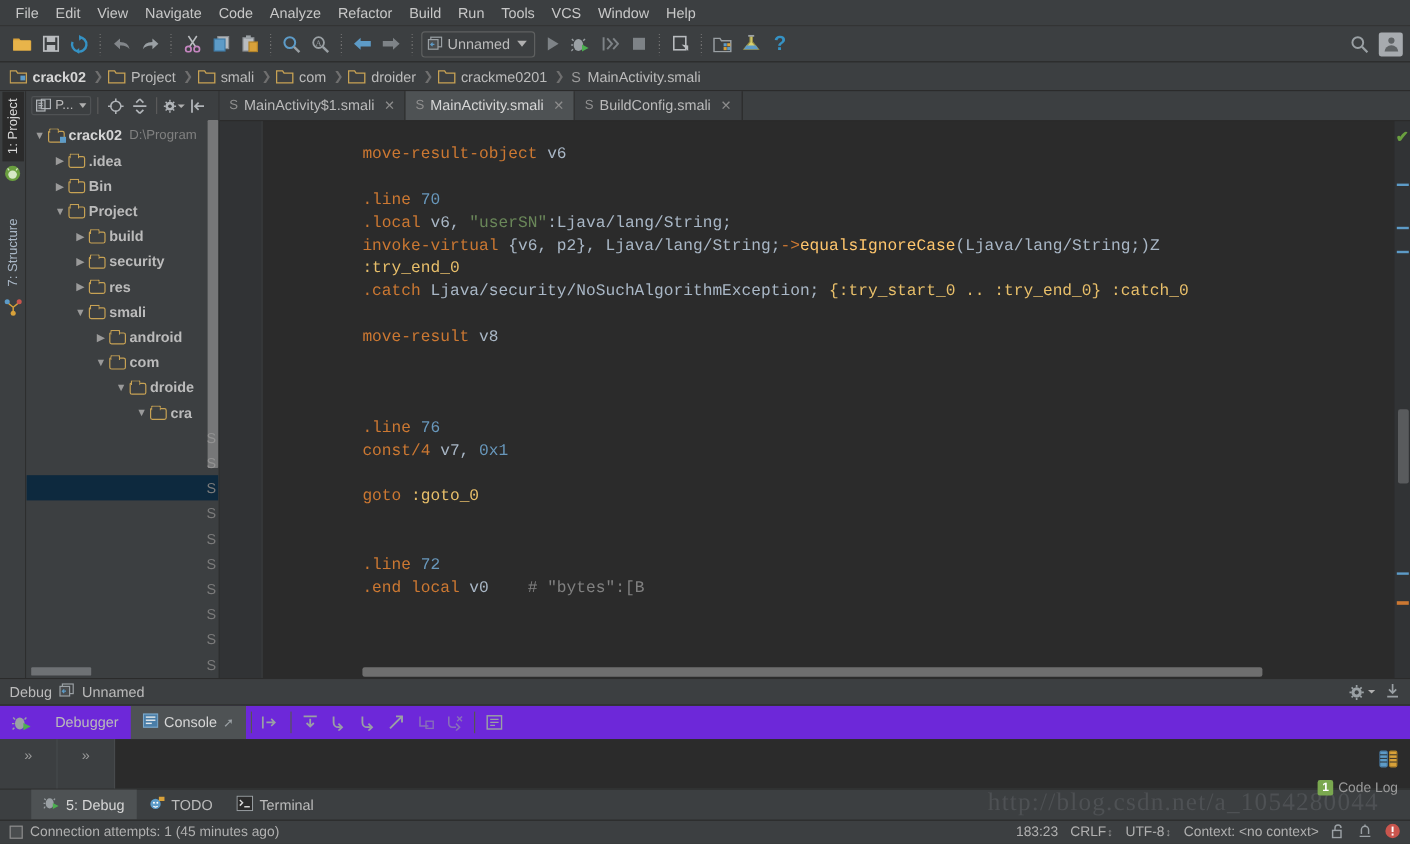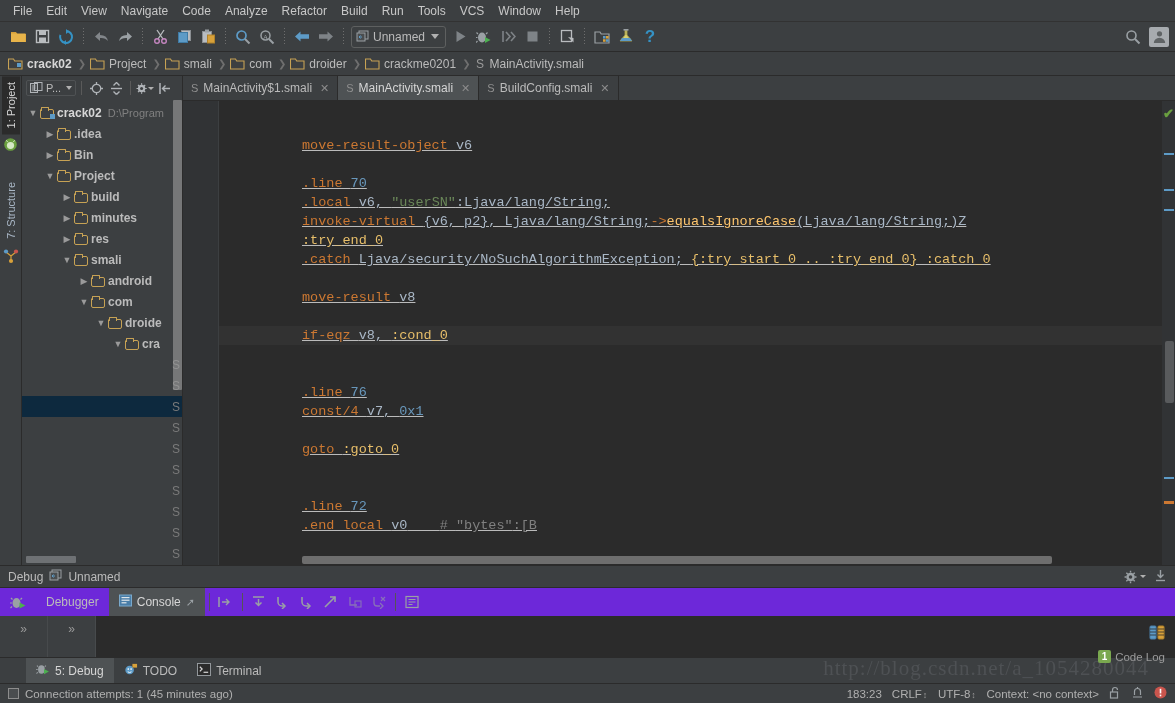--- a/index.html
+++ b/index.html
@@ -121,21 +121,21 @@
   }
   .etab.active { background:#4e5254; color:#d6d6d6; }
   .etab .x { color:#8c8c8c; font-size:11px; margin-left:3px; }
   .etab .sfile { color:#8f8f8f; font-size:11px; }
 
   .editorbody { flex:1 1 auto; display:flex; min-height:0; position:relative; background:#2b2b2b; }
   .gutter { width: 36px; flex:0 0 36px; background:#313335; border-right:1px solid #3c3f41; }
   .codearea {
     flex:1 1 auto; position:relative; overflow:hidden;
     font-family: "Liberation Mono", "DejaVu Sans Mono", monospace;
-    font-size: 13.5px; line-height: 19px; padding-top: 16px; background:#2b2b2b;text-decoration:underline;
+    font-size: 13.5px; line-height: 19px; padding-top: 0; background:#2b2b2b;
   }
   .cline { height:19px; white-space:pre; padding-left: 83px; color:#a9b7c6; }
   .cline.hl { background:#323232; }
   .kw   { color:#cc7832; }
   .num  { color:#6897bb; }
   .str  { color:#6a8759; }
   .typ  { color:#a9b7c6; }
   .lbl  { color:#e8bf6a; }
   .cmt  { color:#808080; }
   .mth  { color:#ffc66d; }
@@ -530,21 +530,21 @@
             <span class="folder">
               <i></i>
             </span>
             <span class="tlabel">build</span>
           </div>
           <div class="trow" style="padding-left: 38px;">
             <span class="tw">▶</span>
             <span class="folder">
               <i></i>
             </span>
-            <span class="tlabel">minutes</span>
+            <span class="tlabel">security</span>
           </div>
           <div class="trow" style="padding-left: 38px;">
             <span class="tw">▶</span>
             <span class="folder">
               <i></i>
             </span>
             <span class="tlabel">res</span>
           </div>
           <div class="trow" style="padding-left: 38px;">
             <span class="tw">▼</span>
@@ -656,21 +656,20 @@
             <div class="cline"><span class="kw">move-result-object </span><span class="typ">v6</span></div>
             <div class="cline"></div>
             <div class="cline"><span class="kw">.line </span><span class="num">70</span></div>
             <div class="cline"><span class="kw">.local </span><span class="typ">v6, </span><span class="str">"userSN"</span><span class="typ">:Ljava/lang/String;</span></div>
             <div class="cline"><span class="kw">invoke-virtual </span><span class="typ">{v6, p2}, Ljava/lang/String;</span><span class="kw">-&gt;</span><span class="mth">equalsIgnoreCase</span><span class="typ">(Ljava/lang/String;)Z</span></div>
             <div class="cline"><span class="lbl">:try_end_0</span></div>
             <div class="cline"><span class="kw">.catch </span><span class="typ">Ljava/security/NoSuchAlgorithmException; </span><span class="lbl">{:try_start_0 .. :try_end_0} :catch_0</span></div>
             <div class="cline"></div>
             <div class="cline"><span class="kw">move-result </span><span class="typ">v8</span></div>
             <div class="cline"></div>
-            <div class="cline hl"><span class="kw">if-eqz </span><span class="typ">v8, </span><span class="lbl">:cond_0</span></div>
             <div class="cline"></div>
             <div class="cline"></div>
             <div class="cline"><span class="kw">.line </span><span class="num">76</span></div>
             <div class="cline"><span class="kw">const/4 </span><span class="typ">v7, </span><span class="num">0x1</span></div>
             <div class="cline"></div>
             <div class="cline"><span class="kw">goto </span><span class="lbl">:goto_0</span></div>
             <div class="cline"></div>
             <div class="cline"></div>
             <div class="cline"><span class="kw">.line </span><span class="num">72</span></div>
             <div class="cline"><span class="kw">.end local </span><span class="typ">v0</span><span class="typ">    </span><span class="cmt"># </span><span class="cmt">"bytes"</span><span class="cmt">:[B</span></div>

